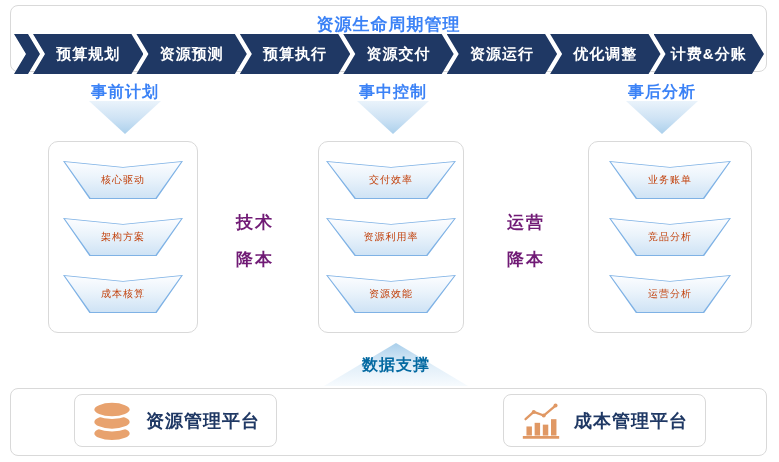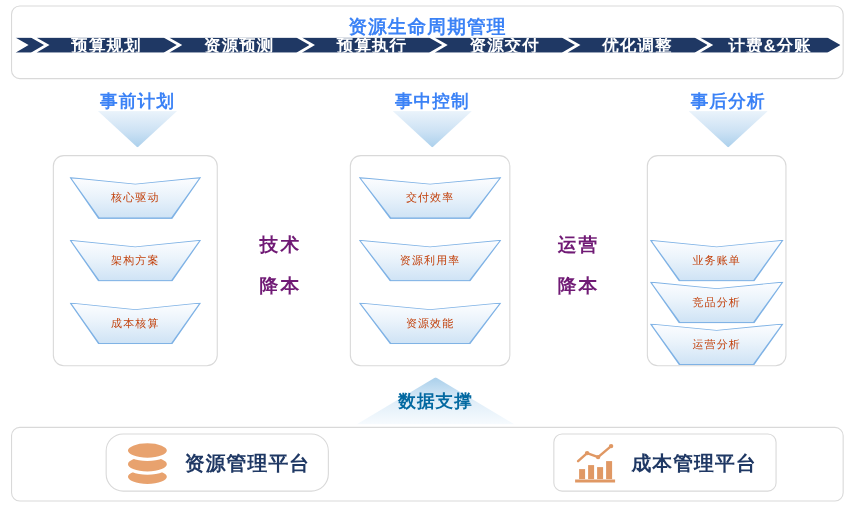--- a/index.html
+++ b/index.html
@@ -10,21 +10,21 @@
   
   .top-box{
     position:absolute;left:10px;top:5px;width:757px;height:67px;
     background:#fff;border:1px solid #d9d9d9;border-radius:8px;box-sizing:border-box;
   }
   .main-title{
     position:absolute;left:0;top:7px;width:100%;text-align:center;
     color:#3b82f6;font-size:17px;font-weight:bold;letter-spacing:1px;
   }
   .band{
-    position:absolute;left:3px;top:28px;right:2px;height:14px;
+    position:absolute;left:3px;top:28px;right:2px;height:40px;
     display:flex;align-items:stretch;
   }
   .lead{
     width:26px;flex:0 0 26px;background:#1F3864;
     clip-path:polygon(12px 50%,0 0,calc(100% - 12px) 0,100% 50%,calc(100% - 12px) 100%,0 100%);
   }
   .stage{
     flex:1 1 0;margin-left:-7px;background:#1F3864;
     clip-path:polygon(12px 50%,0 0,calc(100% - 12px) 0,100% 50%,calc(100% - 12px) 100%,0 100%);
     display:flex;align-items:center;justify-content:center;
@@ -99,20 +99,23 @@
       <div class="stage">
           <span>资源预测</span>
         </div>
       <div class="stage">
           <span>预算执行</span>
         </div>
       <div class="stage">
           <span>资源交付</span>
         </div>
       <div class="stage">
+          <span>资源运行</span>
+        </div>
+      <div class="stage">
           <span>优化调整</span>
         </div>
       <div class="stage">
           <span>计费&amp;分账</span>
         </div>
     </div>
   </div>
 
   <div class="phase" style="left:60px;">
     <span class="phase-label">事前计划</span>
@@ -146,21 +149,21 @@
         <span>交付效率</span>
       </div>
     <div class="trap" style="width:130px;">
         <span>资源利用率</span>
       </div>
     <div class="trap" style="width:130px;">
         <span>资源效能</span>
       </div>
   </div>
 
-  <div class="col-box" style="left:588px;width:127px;justify-content:flex-end;">
+  <div class="col-box" style="left:588px;width:164px;">
     <div class="trap" style="width:122px;">
         <span>业务账单</span>
       </div>
     <div class="trap" style="width:122px;">
         <span>竞品分析</span>
       </div>
     <div class="trap" style="width:122px;">
         <span>运营分析</span>
       </div>
   </div>
@@ -172,21 +175,21 @@
   <div class="side-label" style="left:496px;">
     <span>运营</span>
     <span>降本</span>
   </div>
 
   <div class="tri-up"></div>
   <div class="data-support-label">数据支撑</div>
 
   <div class="bottom-box"></div>
 
-  <div class="platform-card" style="left:96px;border-radius:16px;">
+  <div class="platform-card" style="left:74px;">
     <span class="p-icon">
       <svg width="42" height="44" viewBox="0 0 44 46">
         <ellipse cx="22" cy="36" rx="20" ry="8.5" fill="#E8A26E" stroke="#ffffff" stroke-width="3"></ellipse>
         <ellipse cx="22" cy="24" rx="20" ry="8.5" fill="#E8A26E" stroke="#ffffff" stroke-width="3"></ellipse>
         <ellipse cx="22" cy="11" rx="20" ry="8.5" fill="#E8A26E" stroke="#ffffff" stroke-width="3"></ellipse>
       </svg>
     </span>
     <span class="p-label">资源管理平台</span>
   </div>
 

